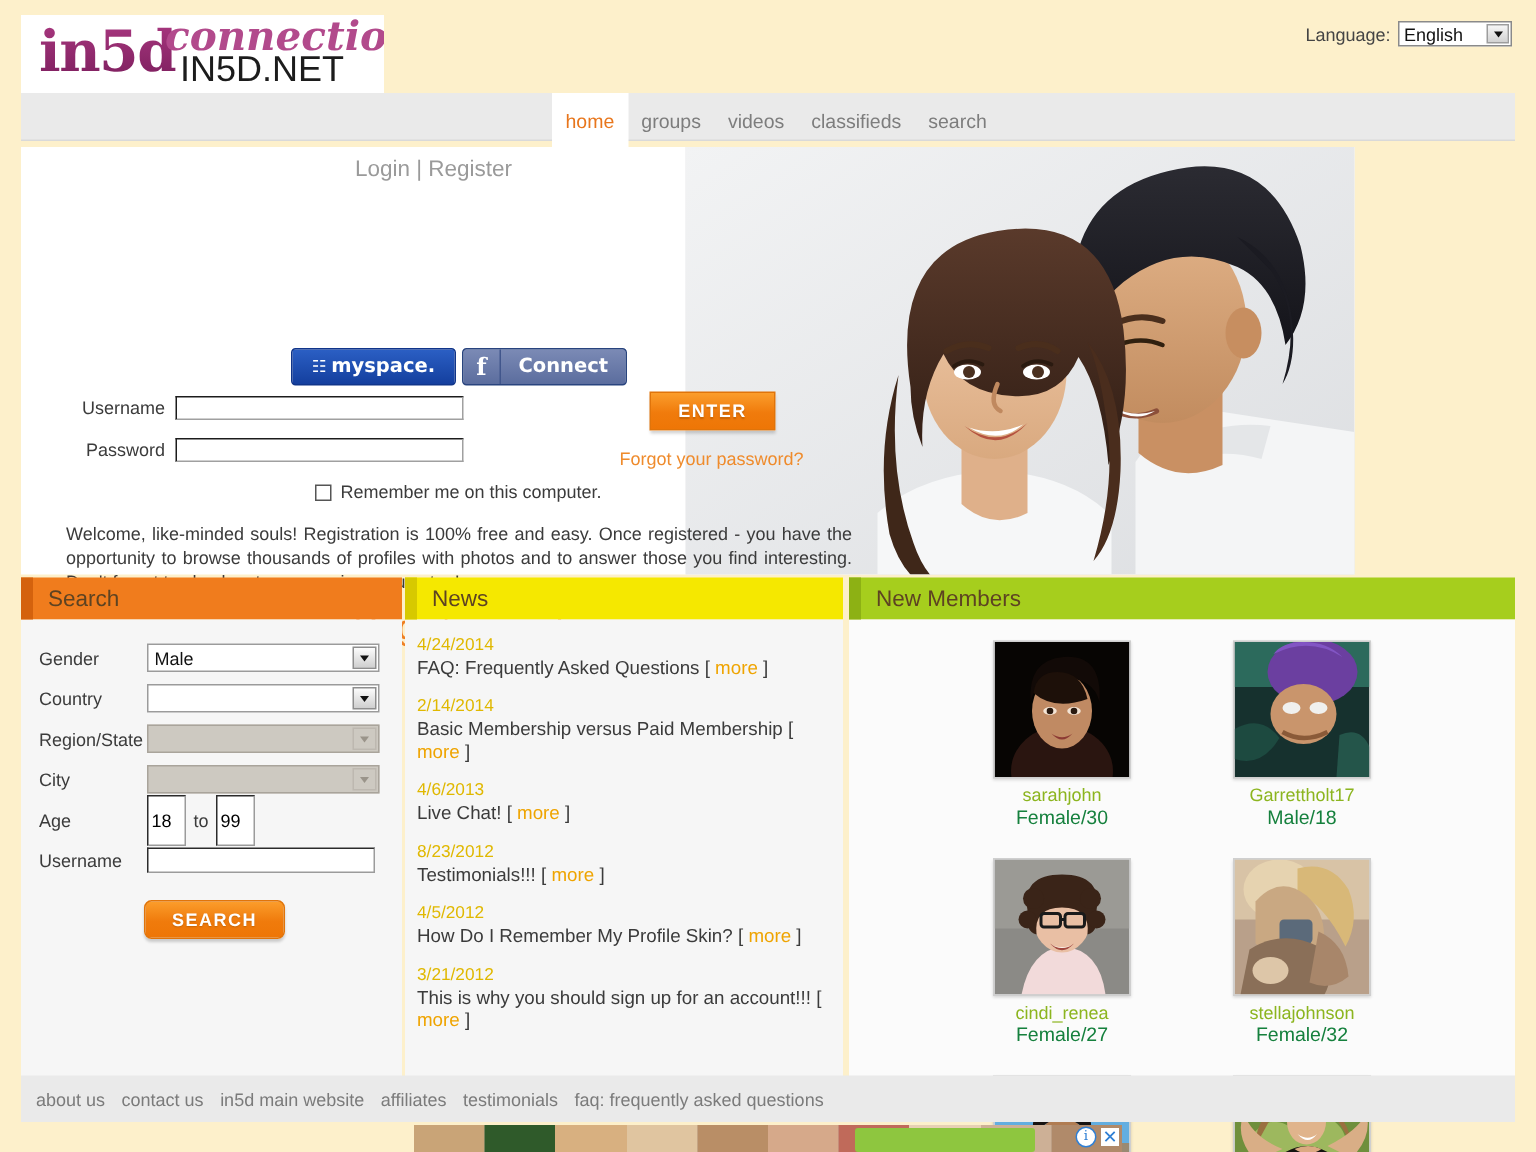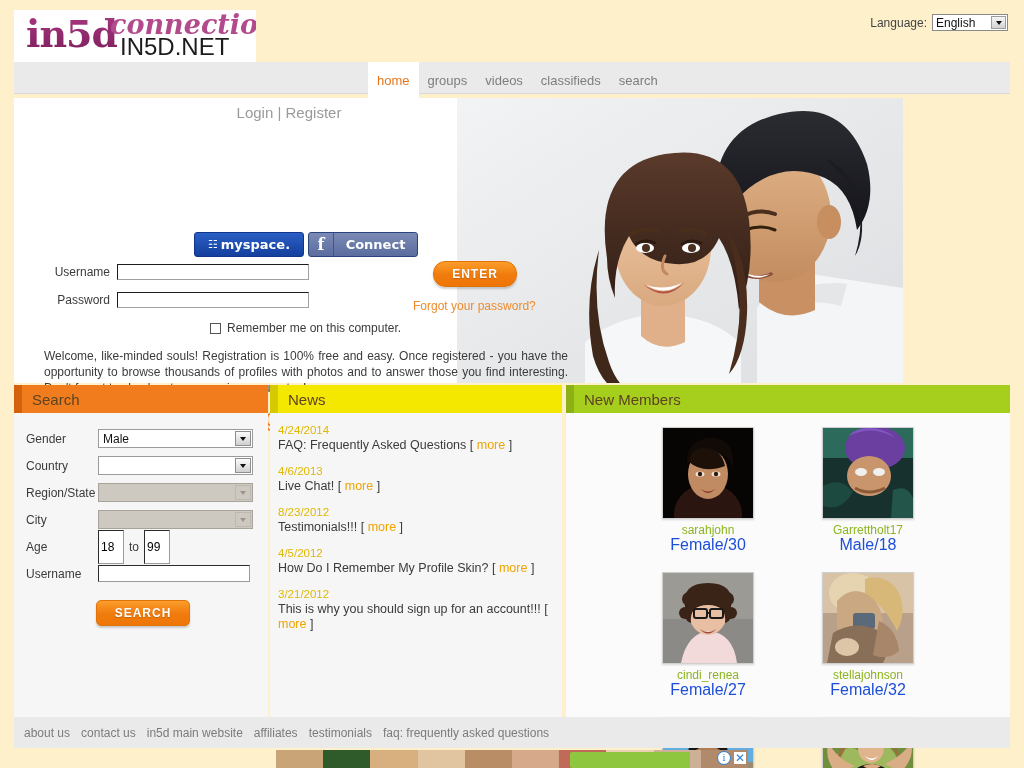--- a/index.html
+++ b/index.html
@@ -232,21 +232,21 @@
     font-family: "Liberation Sans", sans-serif;
     padding: 0 2px;
     outline: none;
   }
 
   .btn-enter {
     position: absolute;
     left: 419px; top: 163px;
     width: 84px; height: 26px;
     background: linear-gradient(180deg,#fb9d2b 0%, #f07b0c 55%, #ee7606 100%);
-    border-radius: 12px;
+    border-radius: 0;
     border: 1px solid #e0740a;
     box-shadow: 0 2px 2px rgba(0,0,0,0.18);
     color: #fff;
     font-size: 12px;
     font-weight: bold;
     letter-spacing: 1px;
     display: flex; align-items: center; justify-content: center;
     box-sizing: border-box;
     cursor: pointer;
     text-shadow: 0 1px 1px rgba(120,60,0,0.35);
@@ -448,22 +448,22 @@
     cursor: pointer;
   }
   .member-photo svg { display:block; }
   .member-name {
     margin-top: 4px;
     font-size: 12px;
     color: #8cb51f;
     cursor: pointer;
   }
   .member-meta {
-    font-size: 16px;
-    color: #1d4ed8;
+    font-size: 13px;
+    color: #15803d;
     line-height: 15px;
   }
 
   
   .footer {
     position: absolute;
     left: 14px; top: 717px;
     width: 996px; height: 31px;
     background: #eaeaea;
     display: flex;
@@ -729,20 +729,24 @@
       <span class="stripe"></span>
       <span class="htext">News</span>
     </div>
     <div class="panel-body">
 
       <div class="news-item">
         <div class="news-date">4/24/2014</div>
         <div class="news-title"><span>FAQ: Frequently Asked Questions</span> <span>[ </span><span class="news-more">more</span><span> ]</span></div>
       </div>
 
+      <div class="news-item">
+        <div class="news-date">2/14/2014</div>
+        <div class="news-title"><span>Basic Membership versus Paid Membership</span> <span>[ </span><span class="news-more">more</span><span> ]</span></div>
+      </div>
 
       <div class="news-item">
         <div class="news-date">4/6/2013</div>
         <div class="news-title"><span>Live Chat!</span> <span>[ </span><span class="news-more">more</span><span> ]</span></div>
       </div>
 
       <div class="news-item">
         <div class="news-date">8/23/2012</div>
         <div class="news-title"><span>Testimonials!!!</span> <span>[ </span><span class="news-more">more</span><span> ]</span></div>
       </div>

